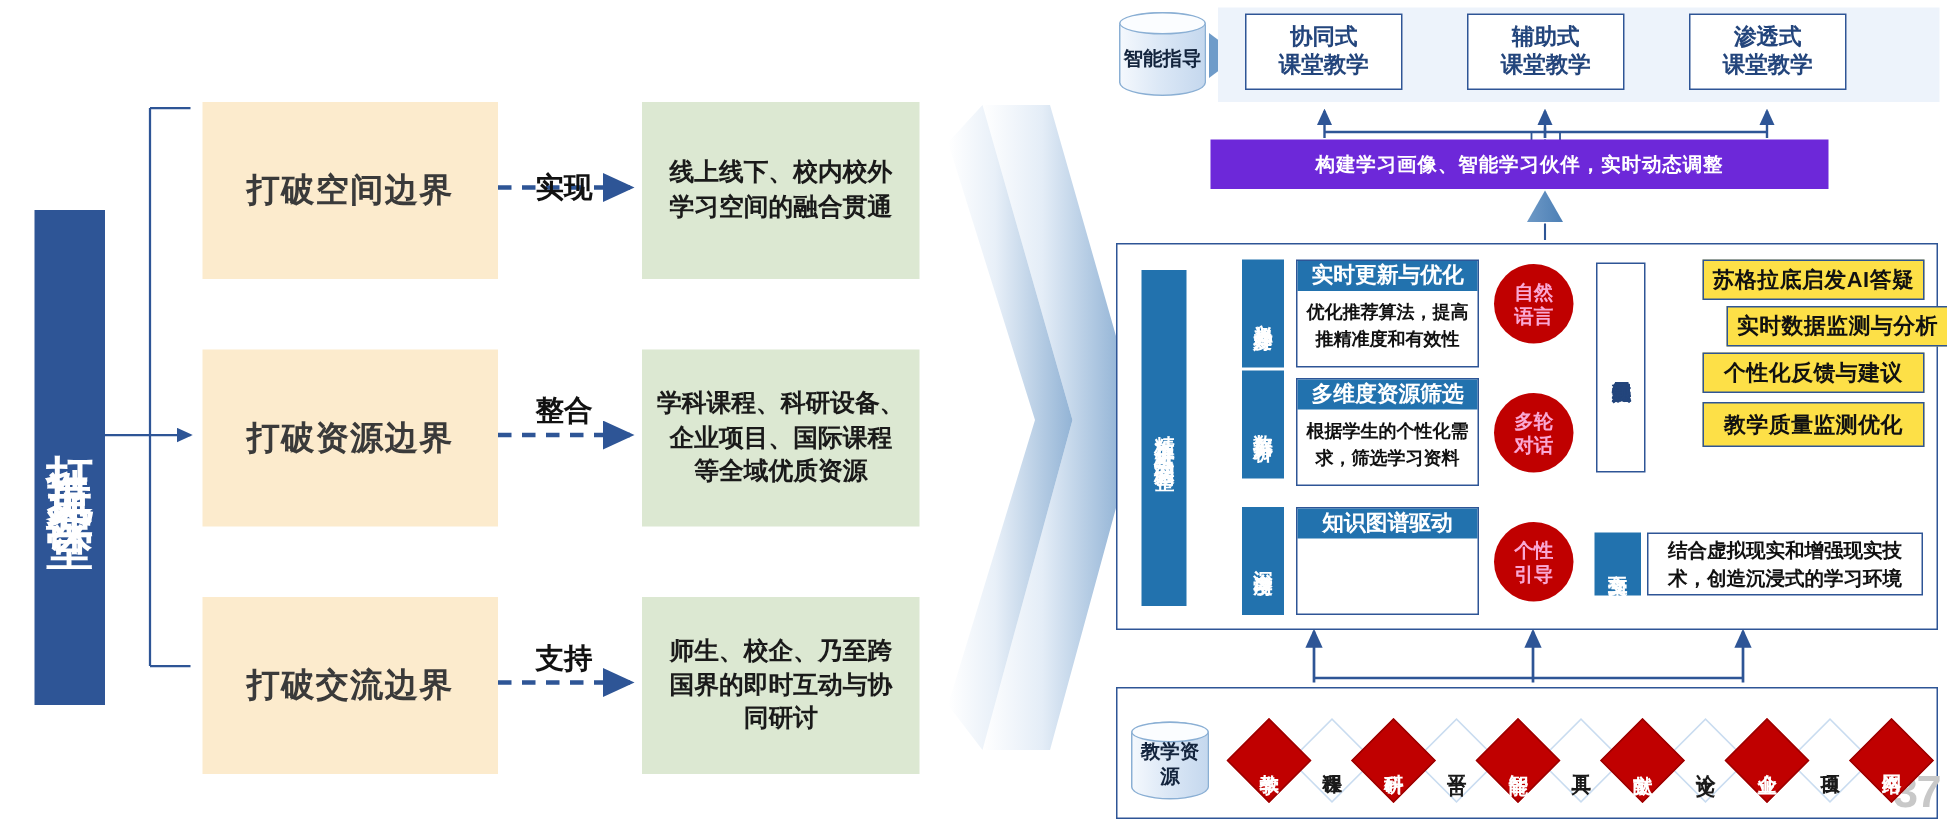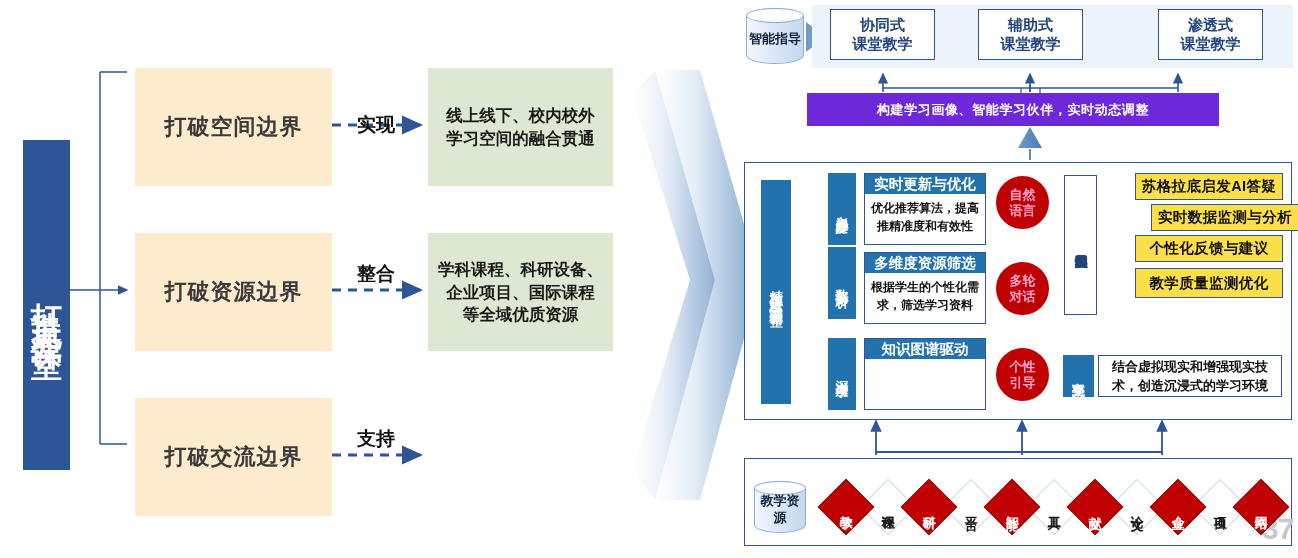--- a/index.html
+++ b/index.html
@@ -237,33 +237,36 @@
 
   <div class="abs res-box" style="left:428px;top:68px;width:185px;height:118px;white-space:pre-line;">线上线下、校内校外
 学习空间的融合贯通</div>
   <div class="abs verb" style="left:338px;top:261px;width:76px;height:26px;">整合</div>
   <div class="abs res-box" style="left:428px;top:233px;width:185px;height:118px;white-space:pre-line;">学科课程、科研设备、
 企业项目、国际课程
 等全域优质资源</div>
 
   <div class="abs cat-box" style="left:135px;top:398px;width:197px;height:118px;">打破交流边界</div>
   <div class="abs verb" style="left:338px;top:426px;width:76px;height:26px;">支持</div>
+  <div class="abs res-box" style="left:428px;top:398px;width:185px;height:118px;white-space:pre-line;">师生、校企、乃至跨
+国界的即时互动与协
+同研讨</div>
 
   <div class="abs topband" style="left:812px;top:5px;width:481px;height:63px;"></div>
 
   <div class="abs cyl" style="left:746px;top:8px;width:58px;height:56px;">
     <div class="abs cyl-top" style="left:-1px;top:-1px;width:58px;height:15px;"></div>
     <div style="position:relative;z-index:2;text-align:center;white-space:pre-line;padding-top:6px;">智能指导</div>
   </div>
 
   <div class="abs mode-box" style="left:830px;top:9px;width:105px;height:51px;white-space:pre-line;text-align:center;">协同式
 课堂教学</div>
   <div class="abs mode-box" style="left:978px;top:9px;width:105px;height:51px;white-space:pre-line;text-align:center;">辅助式
 课堂教学</div>
-  <div class="abs mode-box" style="left:1126px;top:9px;width:105px;height:51px;white-space:pre-line;text-align:center;margin-left:32px;">渗透式
+  <div class="abs mode-box" style="left:1126px;top:9px;width:105px;height:51px;white-space:pre-line;text-align:center;">渗透式
 课堂教学</div>
 
   <div class="abs banner" style="left:807px;top:93px;width:412px;height:33px;">构建学习画像、智能学习伙伴，实时动态调整</div>
 
   <div class="abs panel" style="left:744px;top:162px;width:548px;height:258px;"></div>
 
   <div class="abs vstrip" style="left:761px;top:180px;width:30px;height:224px;">精准分析与动态调整</div>
 
   <div class="abs vchip" style="left:828px;top:173px;width:28px;height:72px;">兴趣爱好</div>
   <div class="abs vchip" style="left:828px;top:247px;width:28px;height:72px;">数据分析</div>

